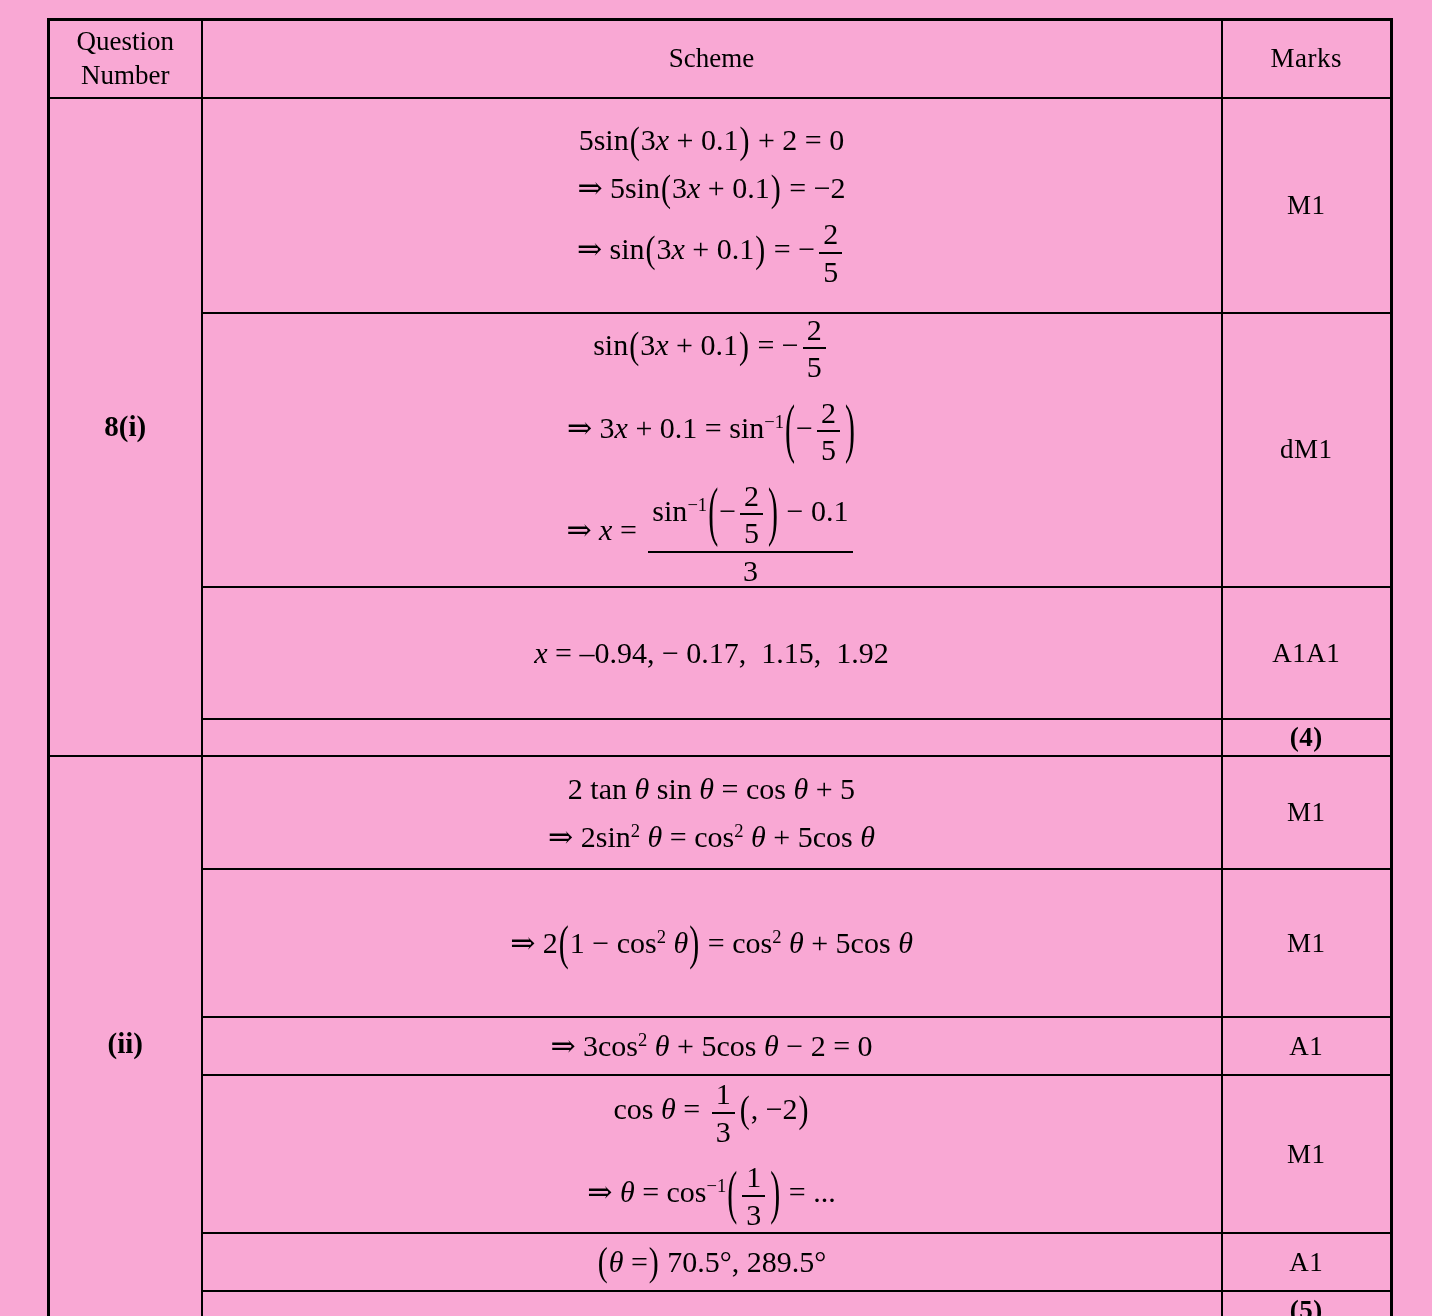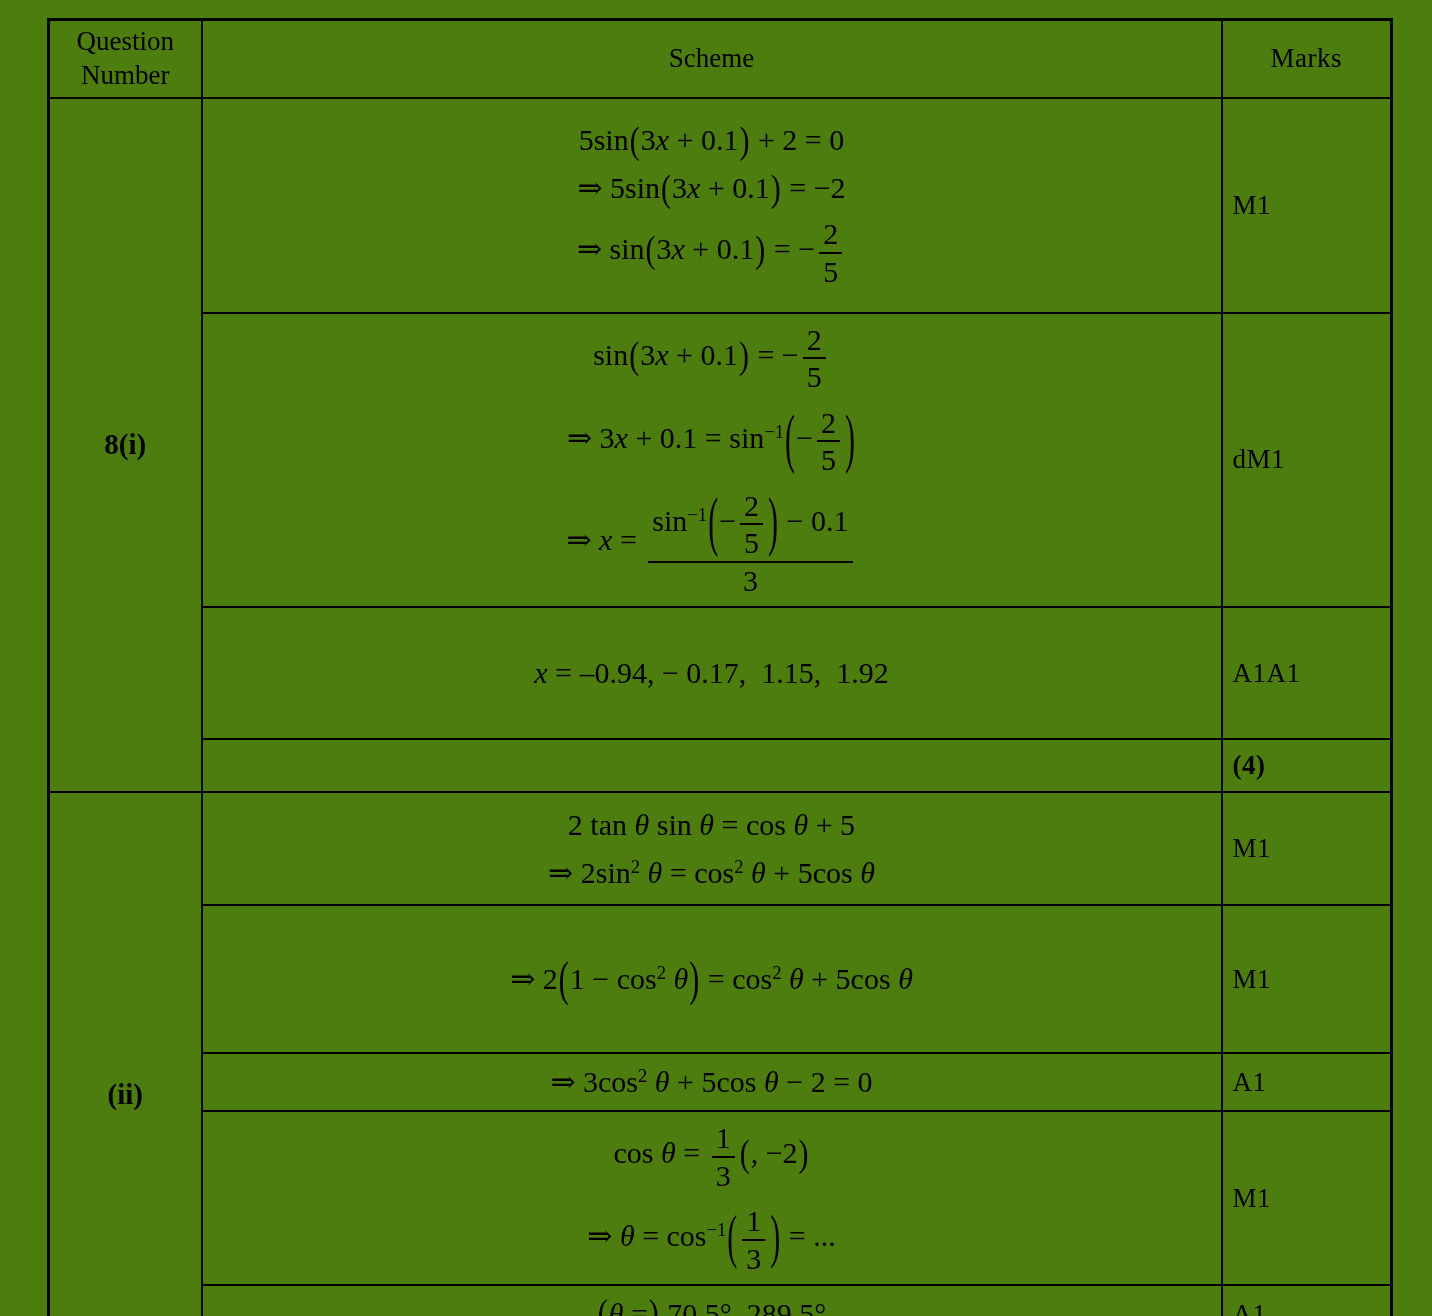--- a/index.html
+++ b/index.html
@@ -3,39 +3,39 @@
 <meta charset="utf-8">
 <style>
   * { box-sizing: border-box; }
   html, body {
     margin: 0; padding: 0;
     width: 1432px; height: 1316px;
     background: #ffffff;
     font-family: "Liberation Serif", "DejaVu Serif", serif;
     color: #000000;
   }
-  .sheet { position: relative; width: 1432px; height: 1316px; background: #4d7c0f; }
+  .sheet { position: relative; width: 1432px; height: 1316px; background: #f9a8d4; }
 
   table.ms {
     position: absolute; left: 47px; top: 18px;
     width: 1343px;
     border-collapse: collapse;
     table-layout: fixed;
     border: 3px solid #000;
   }
   table.ms td {
     border: 2px solid #000;
-    padding: 10px;
+    padding: 0;
     vertical-align: middle;
     overflow: visible;
   }
 
   td.qcol { text-align: center; }
   td.scol { text-align: center; }
-  td.mcol { text-align: left; font-size: 27px; letter-spacing: 0.5px; }
+  td.mcol { text-align: center; font-size: 27px; letter-spacing: 0.5px; }
 
   tr.hdr td { font-size: 27px; text-align: center; line-height: 1.25; padding: 4px; }
 
   td.qn {
     font-weight: bold;
     font-size: 29px;
     vertical-align: top;
     padding-top: 8px;
     margin-left: 35px;
   }

